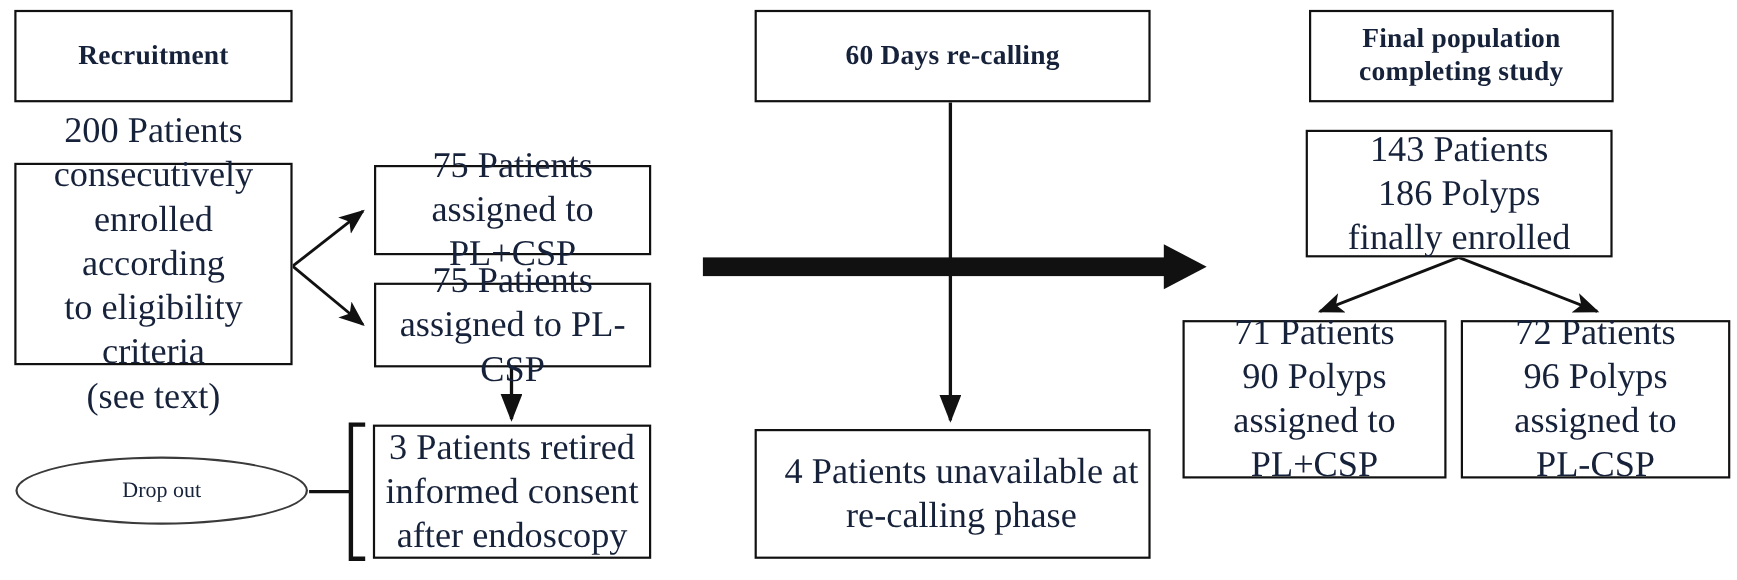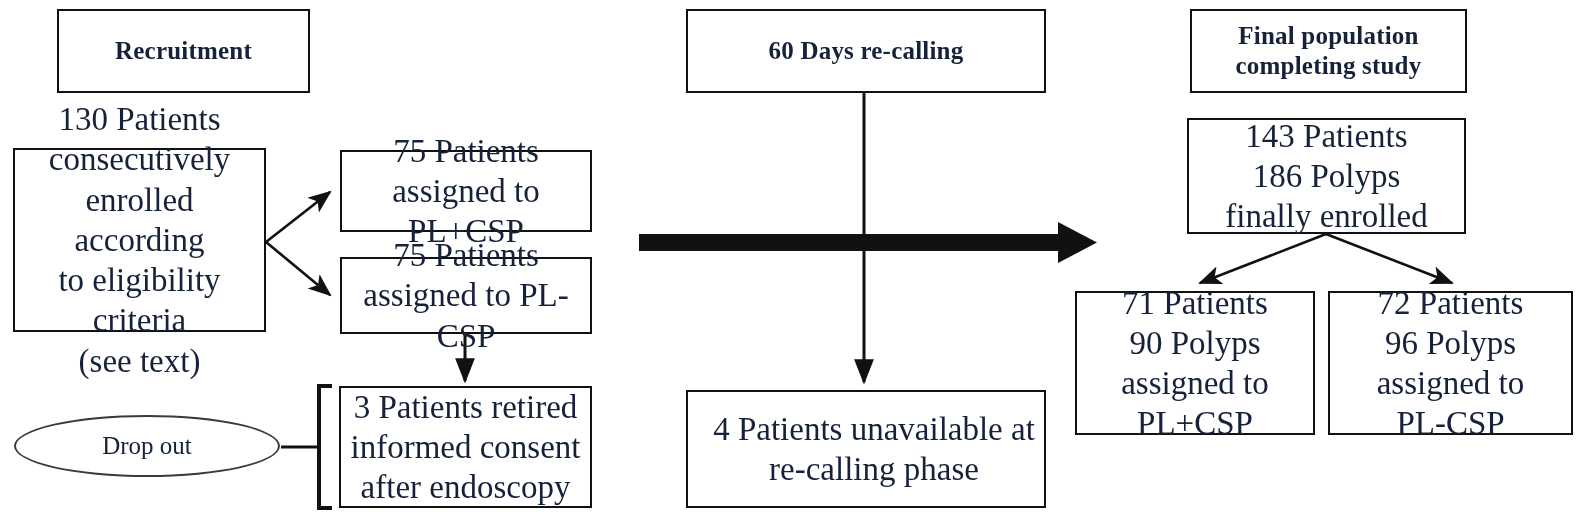--- a/index.html
+++ b/index.html
@@ -57,21 +57,21 @@
   .ellipse-node {
     position: absolute;
     box-sizing: border-box;
     border: 2px solid #3a3a3a;
     border-radius: 50%;
     background: #ffffff;
     display: flex;
     align-items: center;
     justify-content: center;
     text-align: center;
-    font-size: 25px;
+    font-size: 20px;
     color: #16213a;
   }
 </style>
 </head>
 <body>
 
 <div id="canvas">
 
   <svg class="connectors" viewBox="0 0 1579 527">
     <defs>
@@ -105,36 +105,36 @@
       <rect x="639" y="234" width="425" height="17" fill="#111111"></rect>
       <path d="M1058,222 L1097,242.5 L1058,263 z" fill="#111111"></path>
     </g>
 
     <g>
       <line x1="1326" y1="234" x2="1200" y2="283" stroke="#111111" stroke-width="2.6" marker-end="url(#arrowThin)"></line>
       <line x1="1326" y1="234" x2="1452" y2="283" stroke="#111111" stroke-width="2.6" marker-end="url(#arrowThin)"></line>
     </g>
   </svg>
 
-  <div class="node header-node" style="left:13px; top:9px; width:253px; height:84px;margin-left:44px;">
+  <div class="node header-node" style="left:13px; top:9px; width:253px; height:84px;">
     <span class="txt">Recruitment</span>
   </div>
 
 
   <div class="node header-node" style="left:686px; top:9px; width:360px; height:84px;">
     <span class="txt">60 Days re-calling</span>
   </div>
 
   <div class="node header-node" style="left:1190px; top:9px; width:277px; height:84px;">
     <span class="txt">Final population
 completing study</span>
   </div>
 
   <div class="node body-node" style="left:13px; top:148px; width:253px; height:184px;">
-    <span class="txt">130 Patients
+    <span class="txt">200 Patients
 consecutively
 enrolled according
 to eligibility criteria
 (see text)</span>
   </div>
 
   <div class="node body-node" style="left:340px; top:150px; width:252px; height:82px;">
     <span class="txt">75 Patients
 assigned to PL+CSP</span>
   </div>

